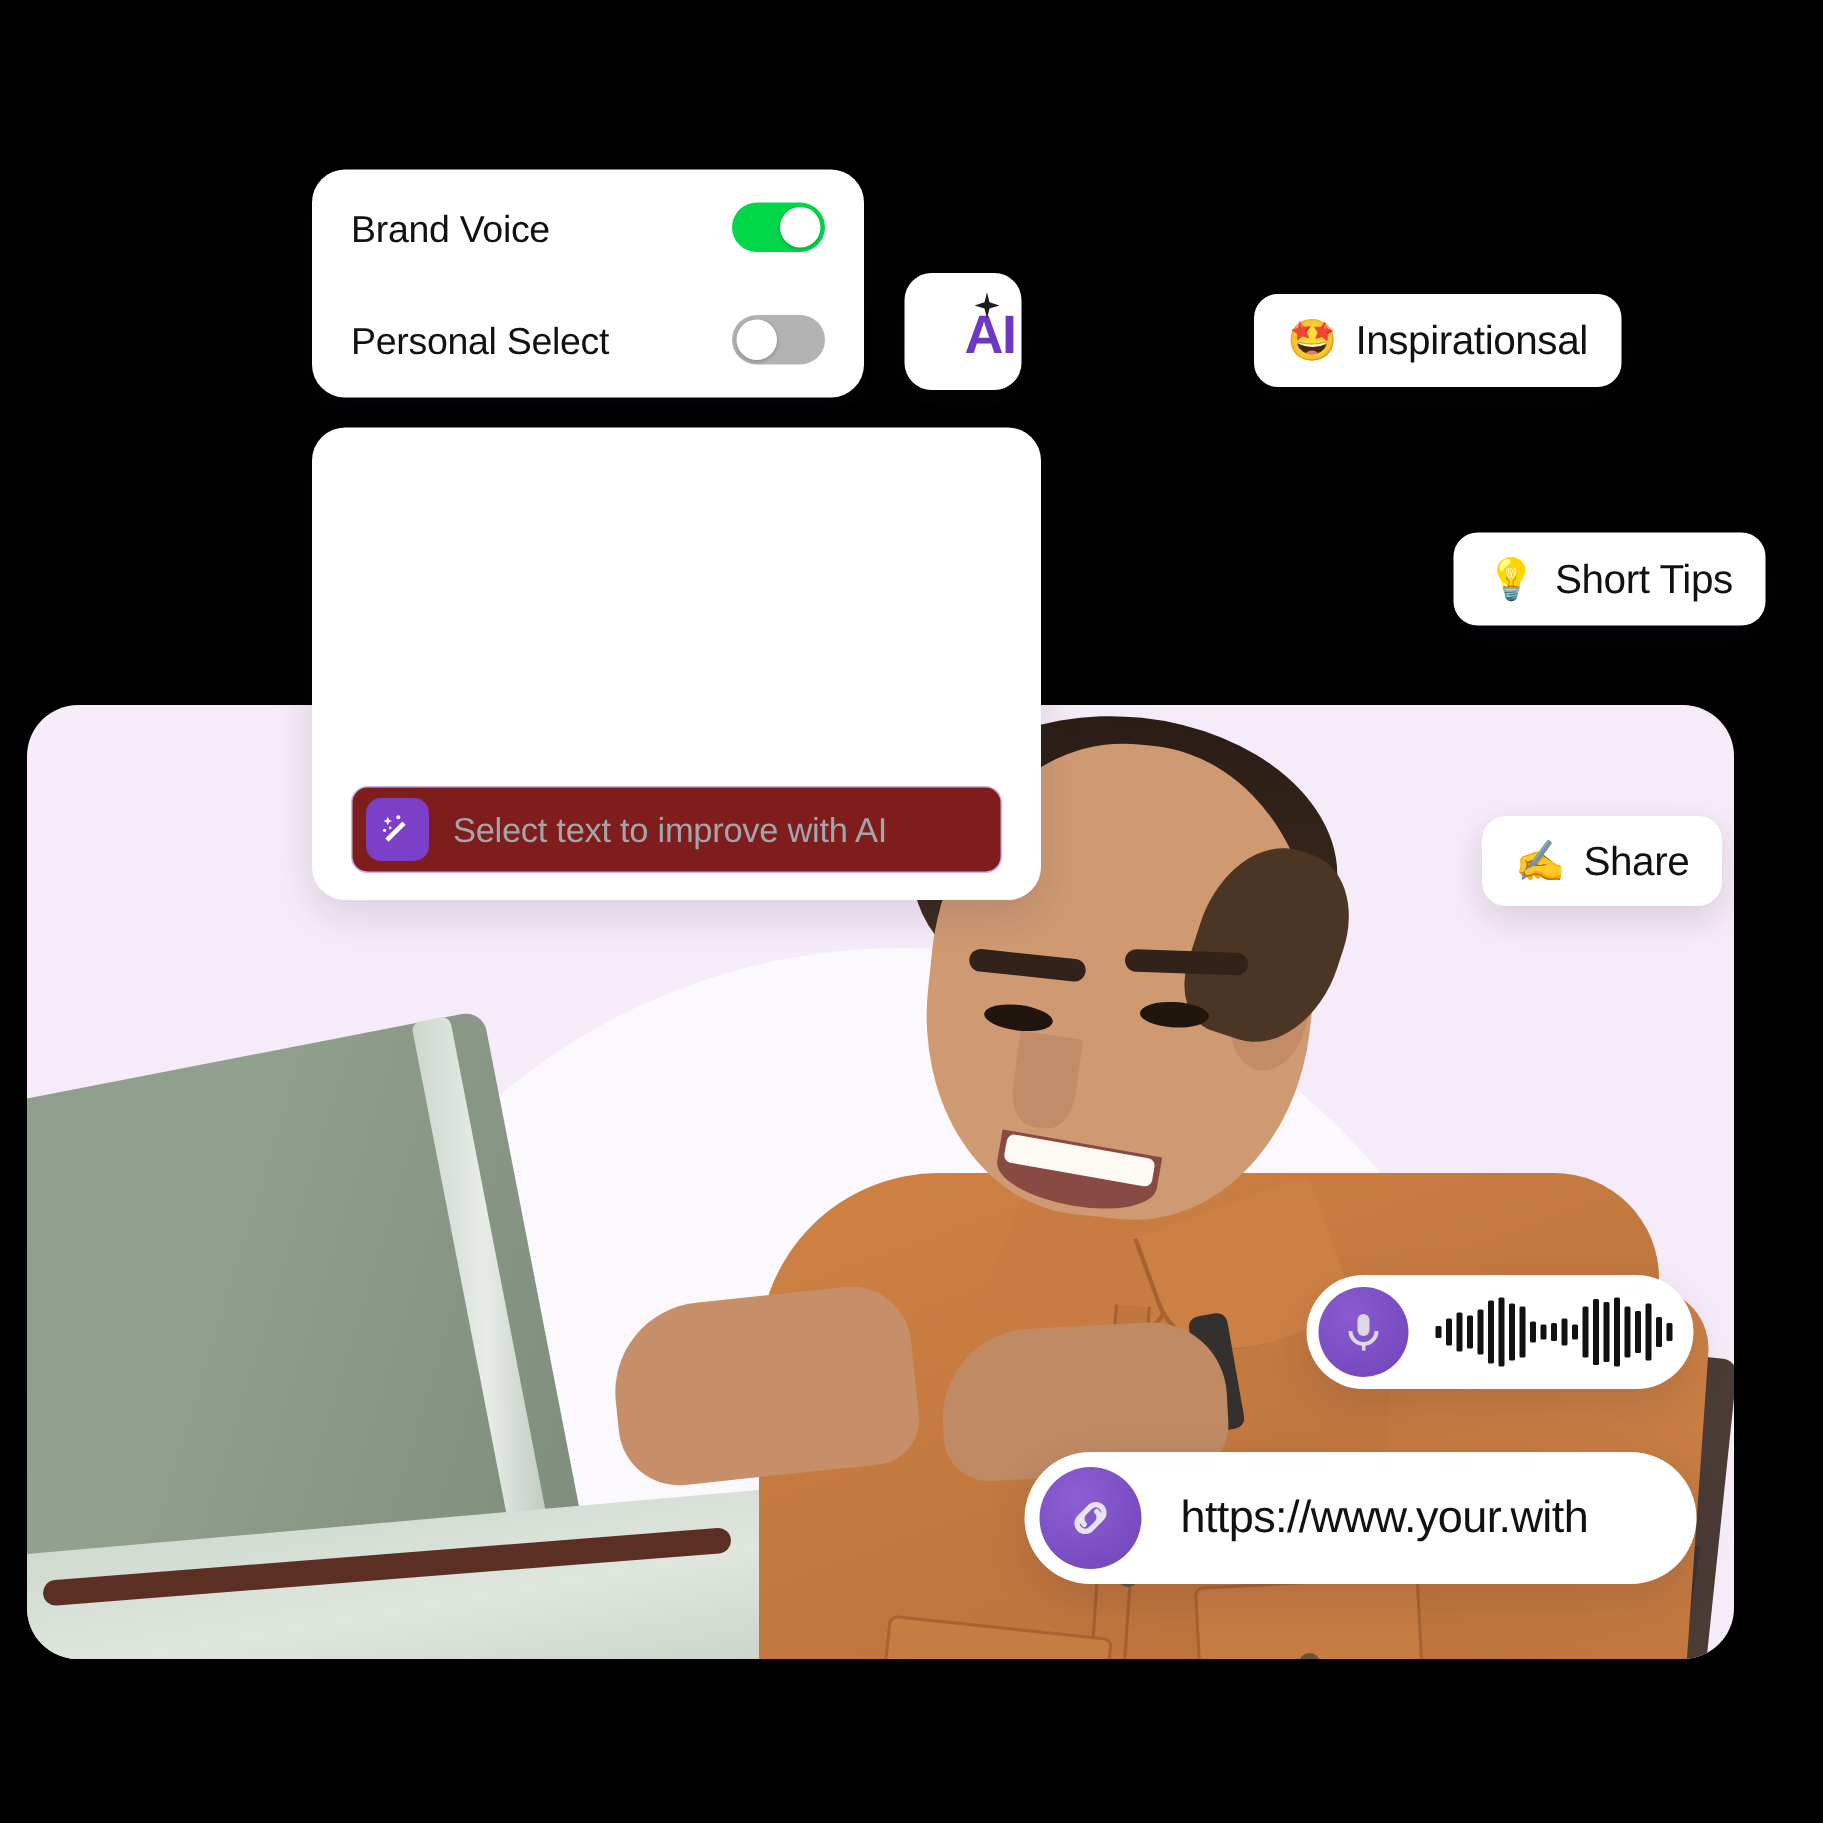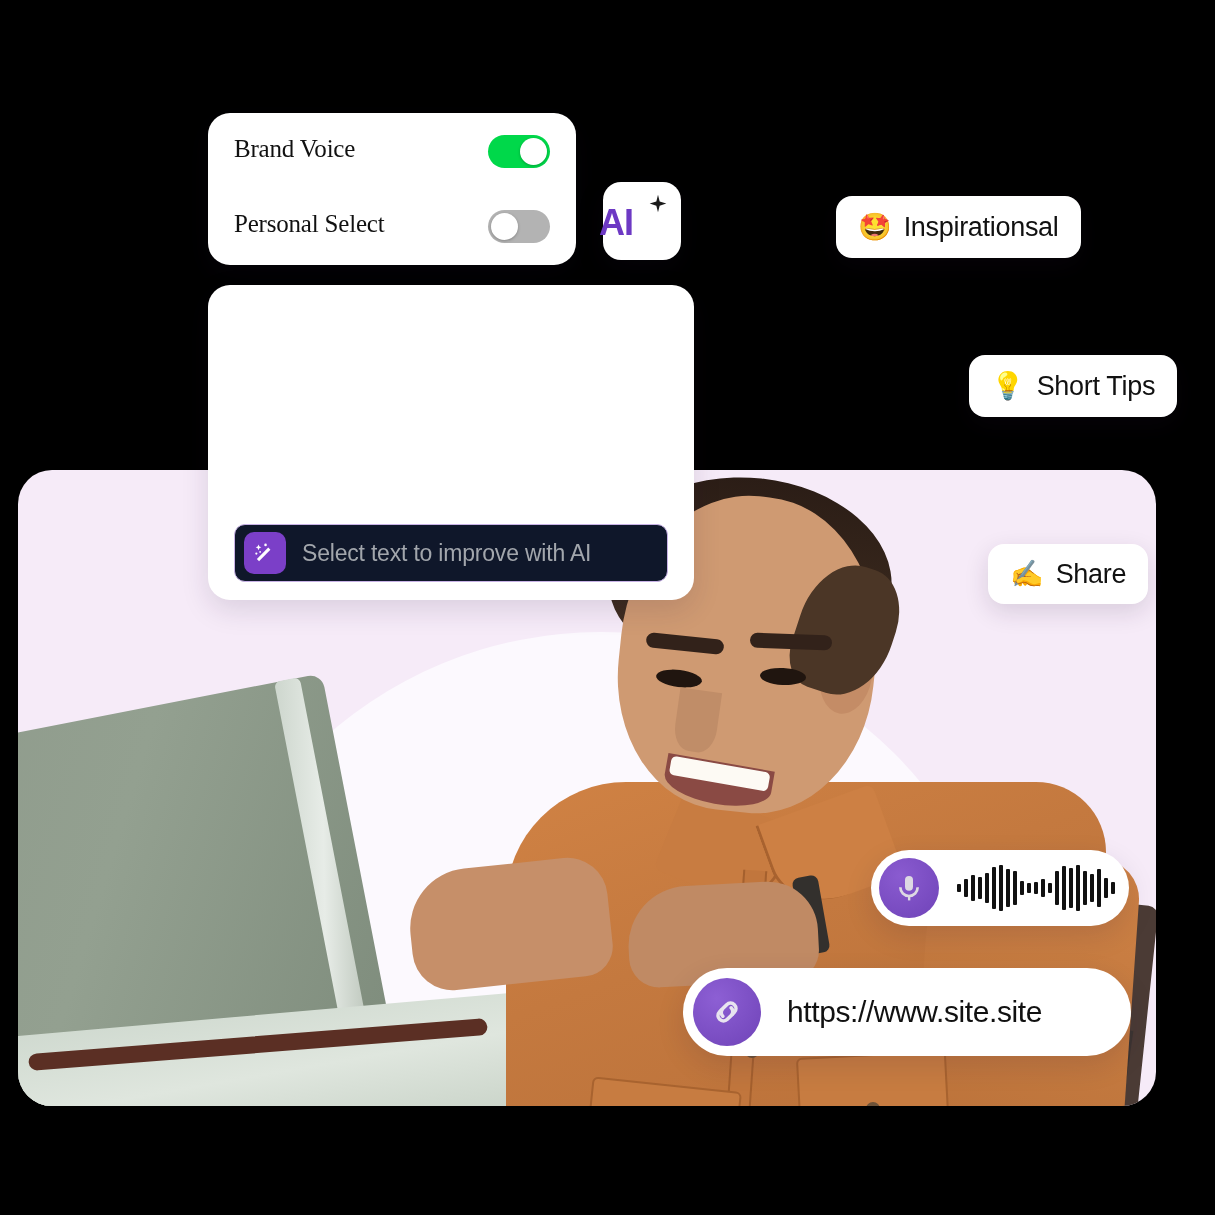--- a/index.html
+++ b/index.html
@@ -225,23 +225,22 @@
   
   .voice-card {
     left: 208px; top: 113px;
     width: 368px; height: 152px;
     border-radius: 22px;
     padding: 22px 26px;
     display: flex; flex-direction: column;
     justify-content: space-between;
   }
   .voice-row {
-    display: flex; align-items: flex-start;
+    display: flex; align-items: flex-end;
     justify-content: space-between;
-    font-family: Liberation Serif, serif;
   }
   .voice-label {
     font-size: 25px; color: #111; letter-spacing: -0.2px;
   }
   .switch {
     width: 62px; height: 33px;
     border-radius: 17px;
     position: relative; flex: 0 0 auto;
   }
   .switch.on  { background: #00d84a; }
@@ -254,21 +253,21 @@
     box-shadow: 0 1px 3px rgba(0,0,0,0.25);
   }
   .switch.on  .knob { right: 3px; }
   .switch.off .knob { left: 3px; }
 
   
   .ai-badge {
     left: 603px; top: 182px;
     width: 78px; height: 78px;
     border-radius: 18px;
-    display: flex; align-items: center; justify-content: flex-start;
+    display: flex; align-items: center; justify-content: flex-end;
   }
   .ai-text {
     font-size: 36px; font-weight: bold;
     color: #6d39c4; letter-spacing: -1px;
     position: relative; left: -4px; top: 2px;
   }
   .ai-spark {
     position: absolute; right: 13px; top: 12px;
     width: 20px; height: 20px;
     color: #1b1b1b;
@@ -285,21 +284,21 @@
     font-size: 25px; line-height: 41px;
     color: #101010; letter-spacing: -0.2px;
   }
   .emoji { font-size: 22px; }
   .ai-input {
     position: absolute;
     left: 26px; bottom: 18px;
     width: 434px; height: 58px;
     border: 1.5px solid #c8b2e6;
     border-radius: 11px;
-    background: #0f172a;
+    background: #7f1d1d;
     display: flex; align-items: center;
     padding: 0 9px;
   }
   .wand-box {
     width: 42px; height: 42px;
     border-radius: 10px;
     background: #7b3fc8;
     display: flex; align-items: center; justify-content: center;
     flex: 0 0 auto;
   }
@@ -503,16 +502,16 @@
       </span>
   </div>
 
   <div class="card url-card">
     <span class="link-circle">
       <svg viewBox="0 0 24 24" width="36" height="36">
         <path d="M9.2 14.8 a3.6 3.6 0 0 1 0-5.1 l2.6-2.6 a3.6 3.6 0 0 1 5.1 5.1 l-1.4 1.4" stroke="#e8e4ef" stroke-width="2.4" fill="none" stroke-linecap="round"></path>
         <path d="M14.8 9.2 a3.6 3.6 0 0 1 0 5.1 l-2.6 2.6 a3.6 3.6 0 0 1 -5.1 -5.1 l1.4-1.4" stroke="#e8e4ef" stroke-width="2.4" fill="none" stroke-linecap="round"></path>
       </svg>
     </span>
-    <span class="url-text">https://www.site.site</span>
+    <span class="url-text">https://www.your.with</span>
   </div>
 
 </div>
 
 </body></html>

